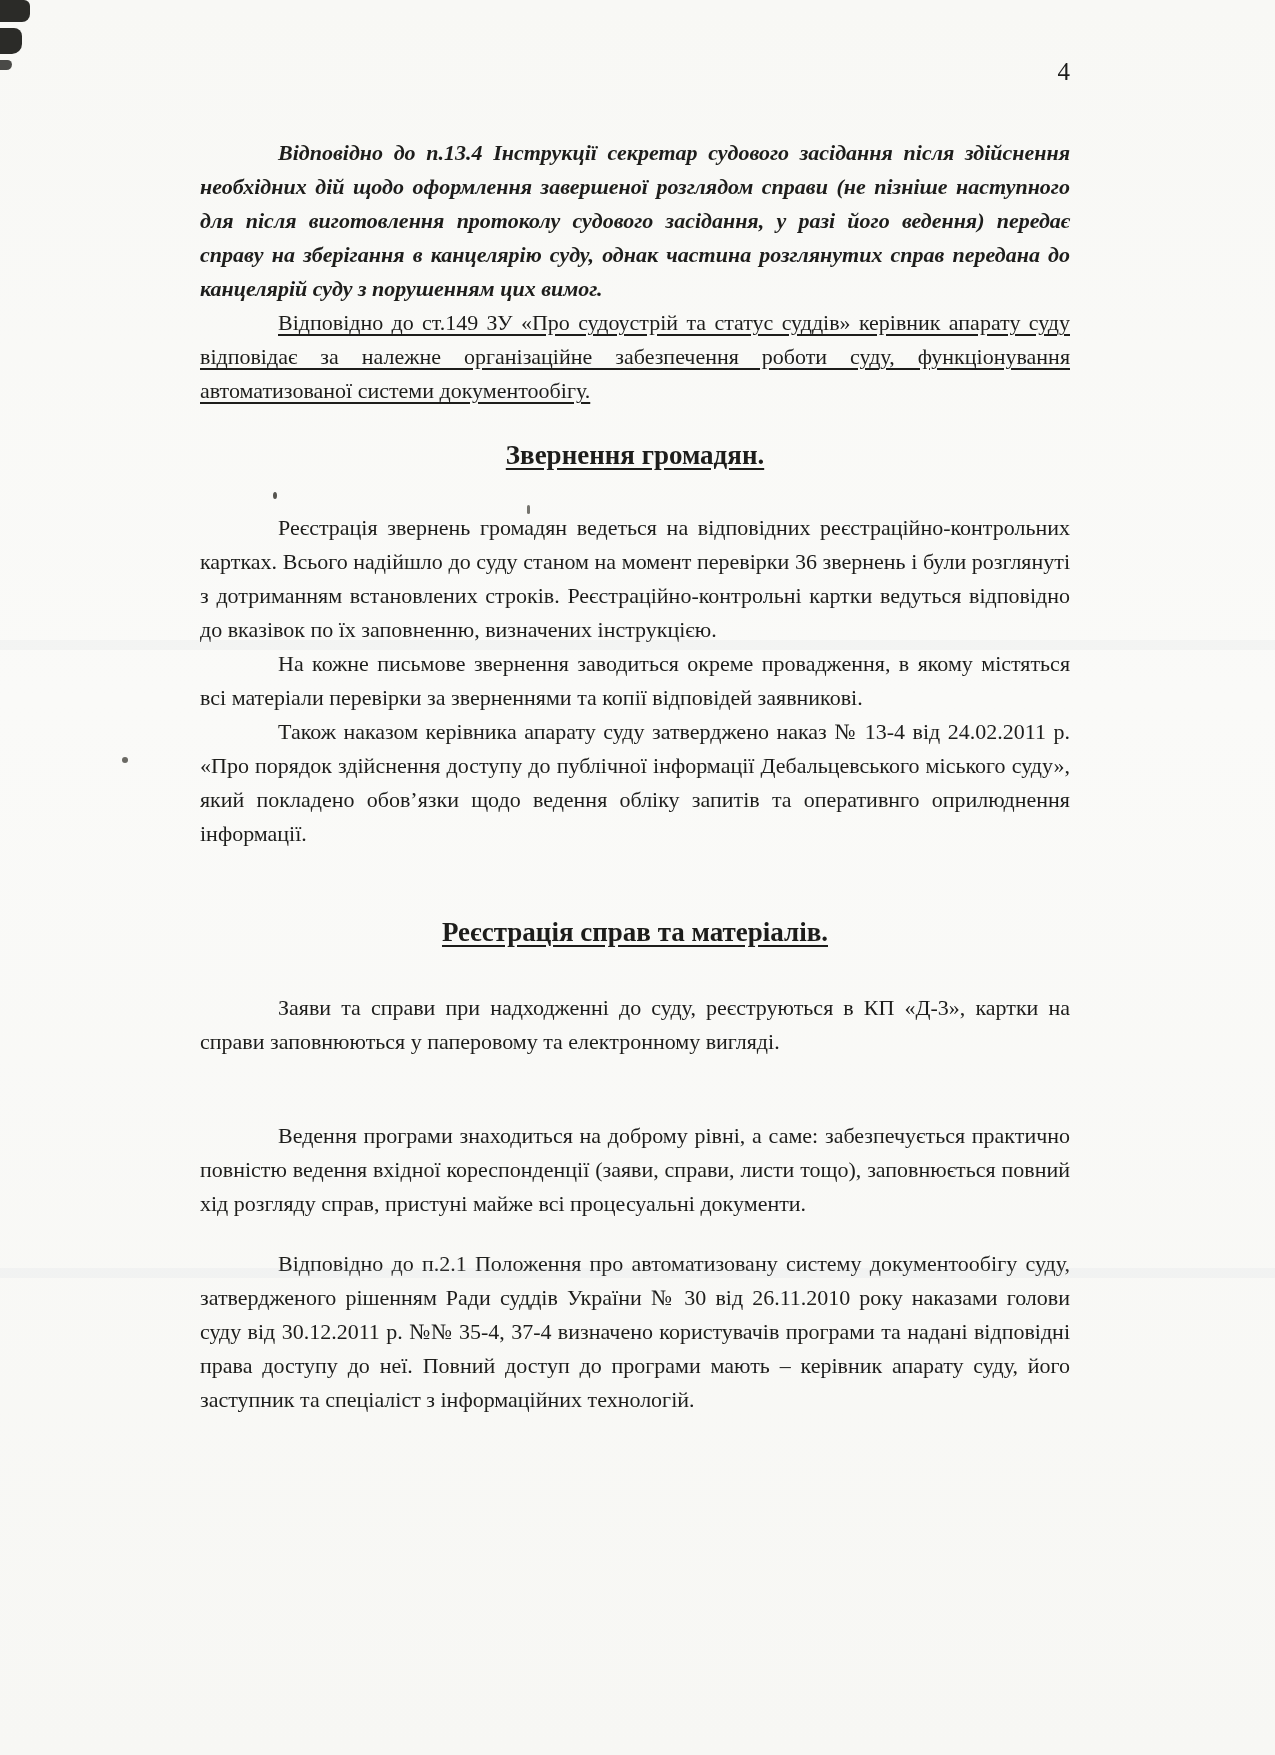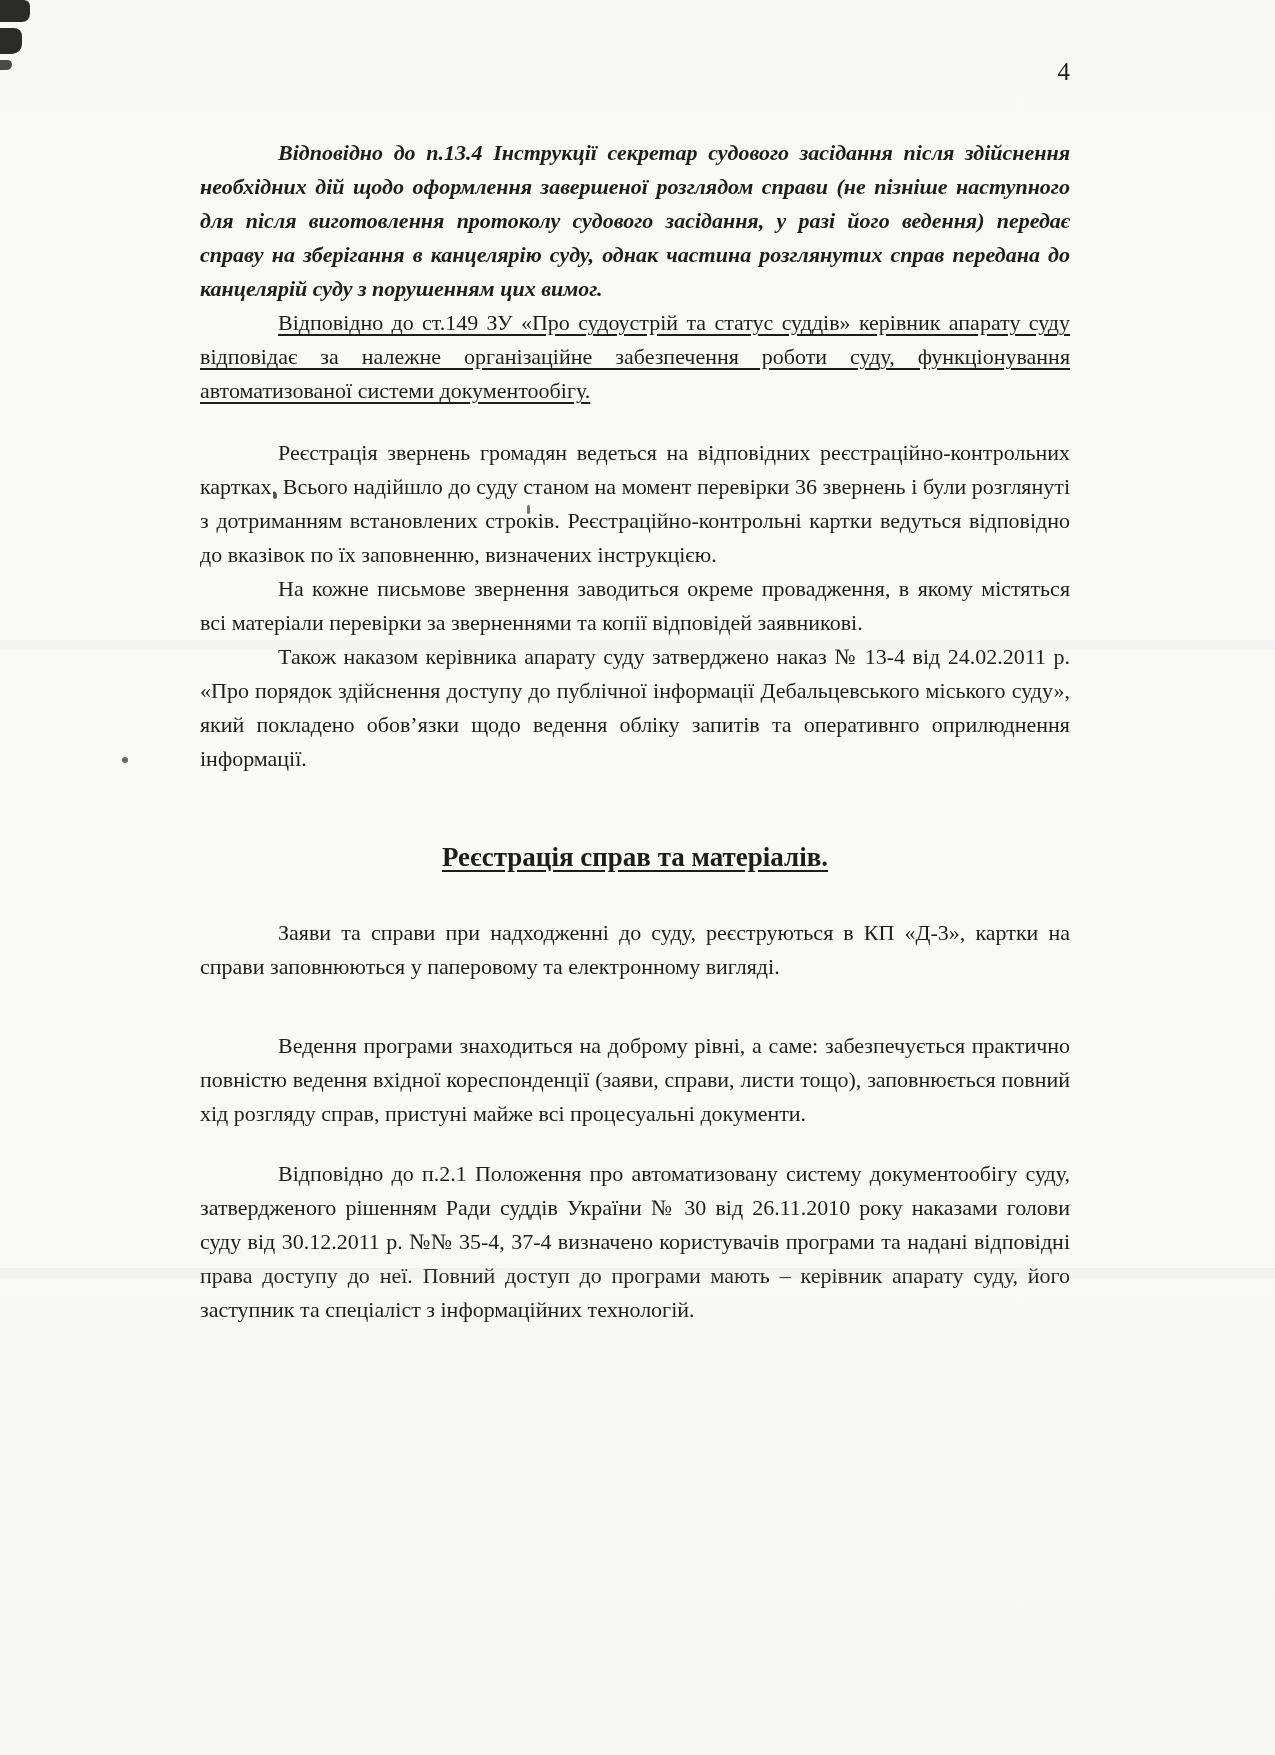--- a/index.html
+++ b/index.html
@@ -52,24 +52,24 @@
     line-height: 34px;
     font-weight: bold;
   }
   h2 .u {
     text-decoration: underline;
     text-underline-offset: 4px;
   }
   
   .mt-first   { margin-top: 50px; }
   .mt-h1      { margin-top: 30px; }
-  .mt-para    { margin-top: 28px; }
+  .mt-para    { margin-top: 39px; }
   .mt-h2      { margin-top: 64px; }
   .mt-p6      { margin-top: 42px; }
-  .mt-p7      { margin-top: 45px; }
+  .mt-p7      { margin-top: 60px; }
   .mt-p8      { margin-top: 26px; }
   
   .artifact {
     position: absolute;
     background: #2b2b28;
   }
   .corner-mark-1 { left: 0;  top: 0;   width: 30px; height: 22px; border-radius: 0 6px 8px 0; }
   .corner-mark-2 { left: 0;  top: 28px; width: 22px; height: 26px; border-radius: 0 8px 10px 0; }
   .corner-mark-3 { left: 0;  top: 60px; width: 12px; height: 10px; border-radius: 0 5px 6px 0; opacity: .85; }
   .speck-1 { left: 273px; top: 492px; width: 4px;  height: 7px;  background: #55544f; border-radius: 50%; }
@@ -98,20 +98,21 @@
   <div class="scanband" style="top: 1268px;"></div>
 
   <div class="content">
 
     <div class="pagenum">4</div>
 
     <p class="bold-italic mt-first">Відповідно до п.13.4 Інструкції секретар судового засідання після здійснення необхідних дій щодо оформлення завершеної розглядом справи (не пізніше наступного для після виготовлення протоколу судового засідання, у разі його ведення) передає справу на зберігання в канцелярію суду, однак частина розглянутих справ передана до канцелярій суду з порушенням цих вимог.</p>
 
     <p class="bold-underline">Відповідно до ст.149 ЗУ «Про судоустрій та статус суддів» керівник апарату суду відповідає за належне організаційне забезпечення роботи суду, функціонування автоматизованої системи документообігу.</p>
 
+    <h2 class="mt-h1"><span class="u">Звернення громадян.</span></h2>
 
     <p class="mt-para">Реєстрація звернень громадян ведеться на відповідних реєстраційно-контрольних картках. Всього надійшло до суду станом на момент перевірки 36 звернень  і були розглянуті з дотриманням встановлених строків. Реєстраційно-контрольні картки ведуться відповідно до вказівок по їх заповненню, визначених інструкцією.</p>
 
     <p>На кожне письмове звернення заводиться окреме провадження, в якому містяться всі матеріали перевірки за зверненнями та копії відповідей заявникові.</p>
 
     <p>Також наказом керівника апарату суду затверджено наказ № 13-4 від 24.02.2011 р. «Про порядок здійснення доступу до публічної інформації Дебальцевського міського суду», який покладено обов’язки щодо ведення обліку  запитів та оперативнго оприлюднення інформації.</p>
 
     <h2 class="mt-h2"><span class="u">Реєстрація справ та матеріалів.</span></h2>
 
     <p class="mt-p6">Заяви та справи при надходженні до суду, реєструються в КП «Д-3», картки на справи заповнюються у паперовому та електронному вигляді.</p>

